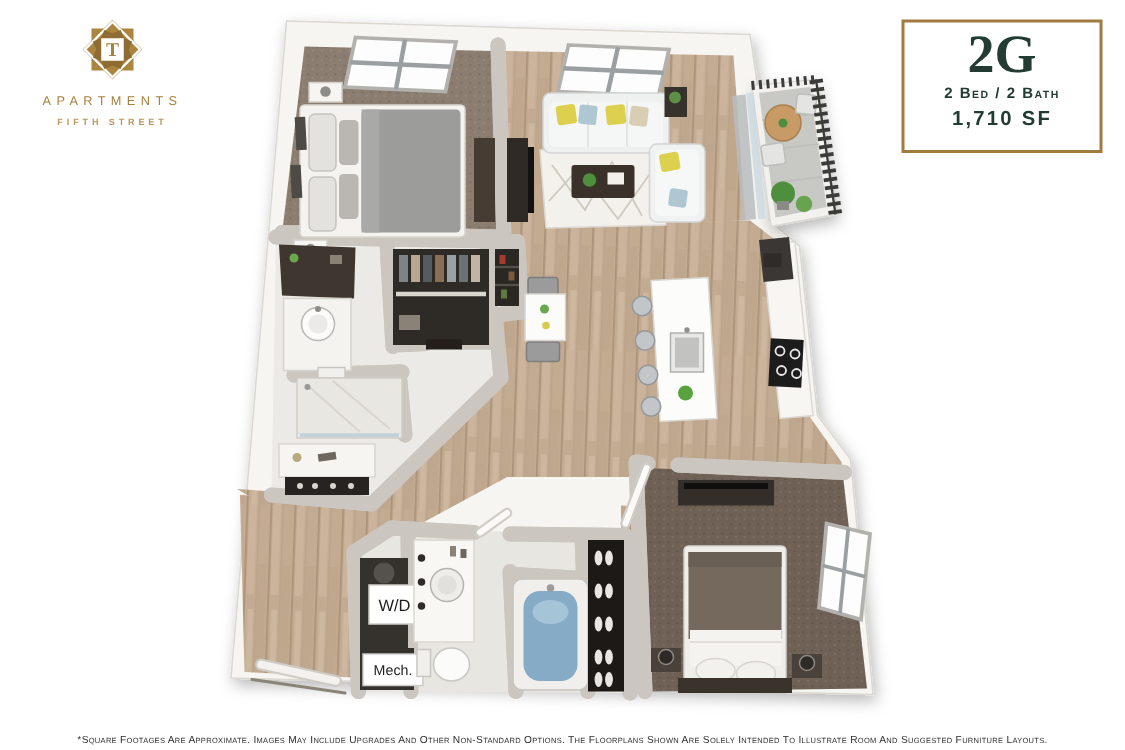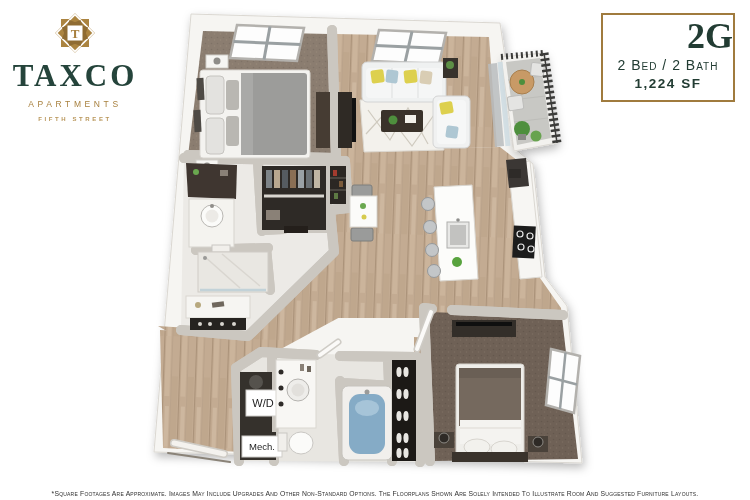--- a/index.html
+++ b/index.html
@@ -11,22 +11,22 @@
   .brand-name{font-family:"Liberation Serif",serif;font-weight:bold;font-size:31px;
               letter-spacing:3px;color:#25443b;line-height:1.05;}
   .brand-type{margin-top:6px;font-size:8.5px;font-weight:normal;letter-spacing:3.6px;
               color:#a8803e;}
   .brand-location{margin-top:7px;font-size:6px;font-weight:bold;letter-spacing:2.6px;
               color:#b9965a;}
   
   .unit-card{position:absolute;left:601px;top:13px;width:134px;height:89px;
              border:2px solid #a07b3e;background:#fff;text-align:center;box-sizing:border-box;}
   .unit-label{font-family:"Liberation Serif",serif;font-weight:bold;font-size:36px;
-              color:#223c33;line-height:1;margin-top:3px;text-align:right;}
-  .unit-specs{font-size:14px;font-weight:normal;font-variant:small-caps;letter-spacing:1px;
+              color:#223c33;line-height:1;margin-top:3px;}
+  .unit-specs{font-size:10px;font-weight:bold;font-variant:small-caps;letter-spacing:1px;
               color:#223c33;margin-top:3px;}
   .unit-area{font-size:13.5px;font-weight:bold;font-variant:small-caps;letter-spacing:1.5px;
               color:#223c33;margin-top:3px;}
   
   .plan{position:absolute;left:0;top:0;}
   .wd-label{font-size:11px;fill:#1d1d1d;font-family:"Liberation Sans",sans-serif;}
   .mech-label{font-size:9.5px;fill:#1d1d1d;font-family:"Liberation Sans",sans-serif;}
   
   .footnote{position:absolute;left:0;bottom:3px;width:750px;text-align:center;
             font-size:6.8px;letter-spacing:0.2px;font-variant:small-caps;color:#2e2e2e;
@@ -42,29 +42,28 @@
       <g transform="translate(23,23)">
         <rect x="-14" y="-14" width="28" height="28" fill="#ab8440"></rect>
         <rect x="-14" y="-14" width="28" height="28" fill="#ab8440" transform="rotate(45)"></rect>
         <rect x="-13" y="-13" width="26" height="26" fill="none" stroke="#ffffff" stroke-width="1.6" transform="rotate(45)"></rect>
         <rect x="-10" y="-10" width="20" height="20" fill="#8f6c33" transform="rotate(22.5)"></rect>
         <rect x="-10" y="-10" width="20" height="20" fill="#8f6c33" transform="rotate(67.5)"></rect>
         <rect x="-7.5" y="-7.5" width="15" height="15" fill="#ffffff"></rect>
         <text x="0" y="4.6" text-anchor="middle" font-family="Liberation Serif, serif" font-size="13" font-weight="bold" fill="#a8803e">T</text>
       </g>
     </svg>
-    <div class="brand-name">TAXCO</div>
     <div class="brand-type">APARTMENTS</div>
     <div class="brand-location">FIFTH STREET</div>
   </div>
 
   <div class="unit-card">
     <div class="unit-label">2G</div>
     <div class="unit-specs">2 Bed / 2 Bath</div>
-    <div class="unit-area">1,224 SF</div>
+    <div class="unit-area">1,710 SF</div>
   </div>
 
   <svg class="plan" width="750" height="500" viewBox="0 0 750 500">
     <defs>
       <filter id="soft" x="-20%" y="-20%" width="140%" height="140%">
         <feDropShadow dx="2" dy="4" stdDeviation="5" flood-color="#000000" flood-opacity="0.28"></feDropShadow>
       </filter>
       <pattern id="wood" patternUnits="userSpaceOnUse" width="16" height="110" patternTransform="rotate(2)">
         <rect width="16" height="110" fill="#c3ab92"></rect>
         <rect x="0" width="1.2" height="110" fill="#ab937a"></rect>

